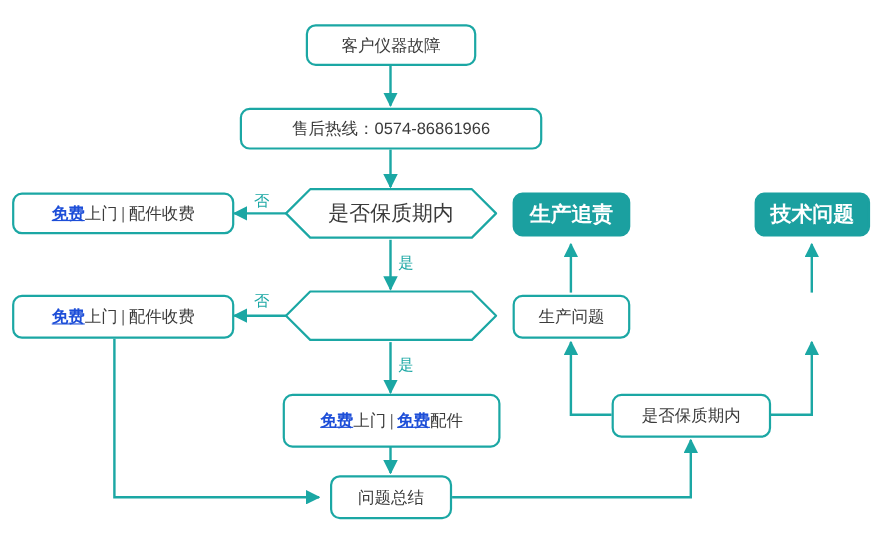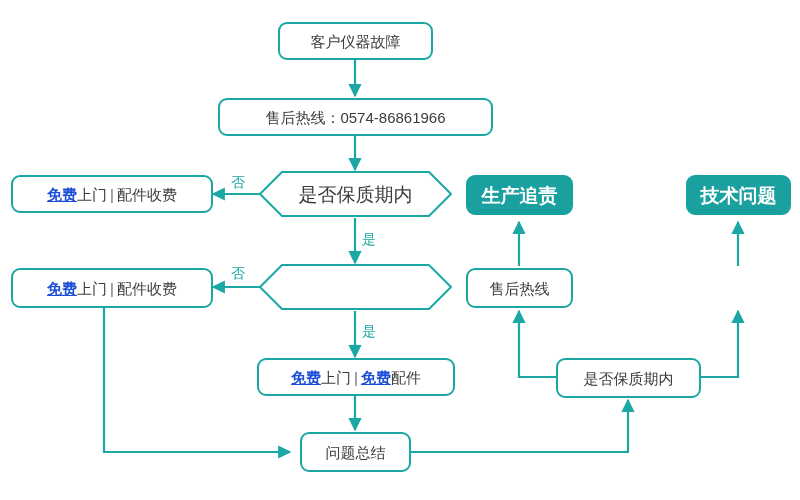--- a/index.html
+++ b/index.html
@@ -155,36 +155,36 @@
       <span class="accent">免费</span><span class="plain">上门</span><span class="sep">|</span><span class="plain">配件收费</span>
     </span>
   </div>
 
   <div class="node rect" style="left:11px; top:268px; width:202px; height:40px;">
     <span>
       <span class="accent">免费</span><span class="plain">上门</span><span class="sep">|</span><span class="plain">配件收费</span>
     </span>
   </div>
 
-  <div class="node rect" style="left:257px; top:358px; width:198px; height:38px;">
+  <div class="node rect" style="left:257px; top:358px; width:198px; height:49px;">
     <span>
       <span class="accent">免费</span><span class="plain">上门</span><span class="sep">|</span><span class="accent">免费</span><span class="plain">配件</span>
     </span>
   </div>
 
   <div class="node filled" style="left:466px; top:175px; width:107px; height:40px;">
     <span>生产追责</span>
   </div>
 
   <div class="node filled" style="left:686px; top:175px; width:105px; height:40px;">
     <span>技术问题</span>
   </div>
 
   <div class="node rect" style="left:466px; top:268px; width:107px; height:40px;">
-    <span>售后热线</span>
+    <span>生产问题</span>
   </div>
 
 
   <div class="node rect" style="left:556px; top:358px; width:145px; height:40px;">
     <span>是否保质期内</span>
   </div>
 
   <div class="node rect" style="left:300px; top:432px; width:111px; height:40px;">
     <span>问题总结</span>
   </div>

